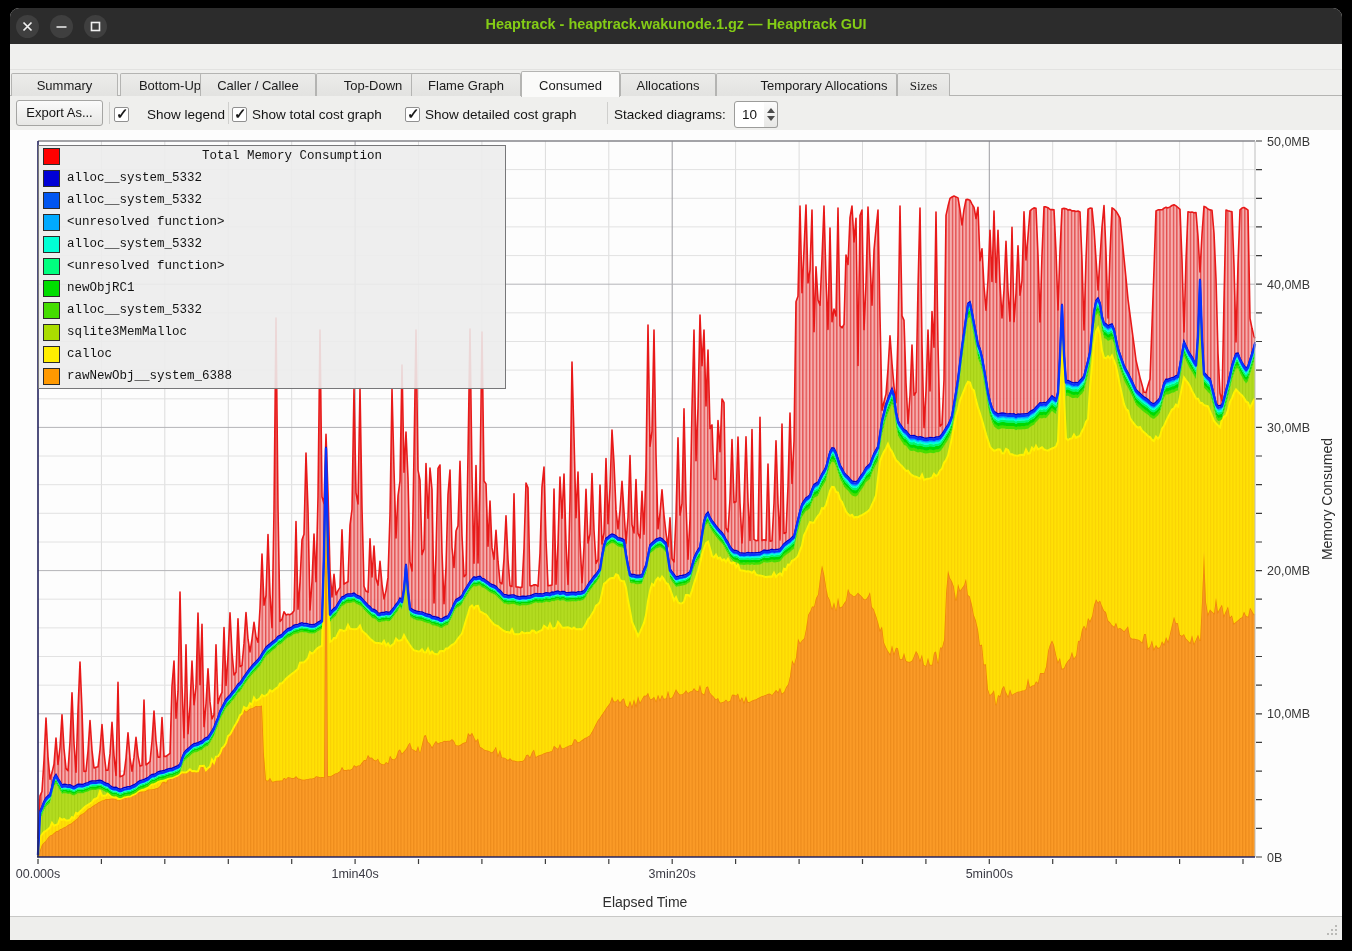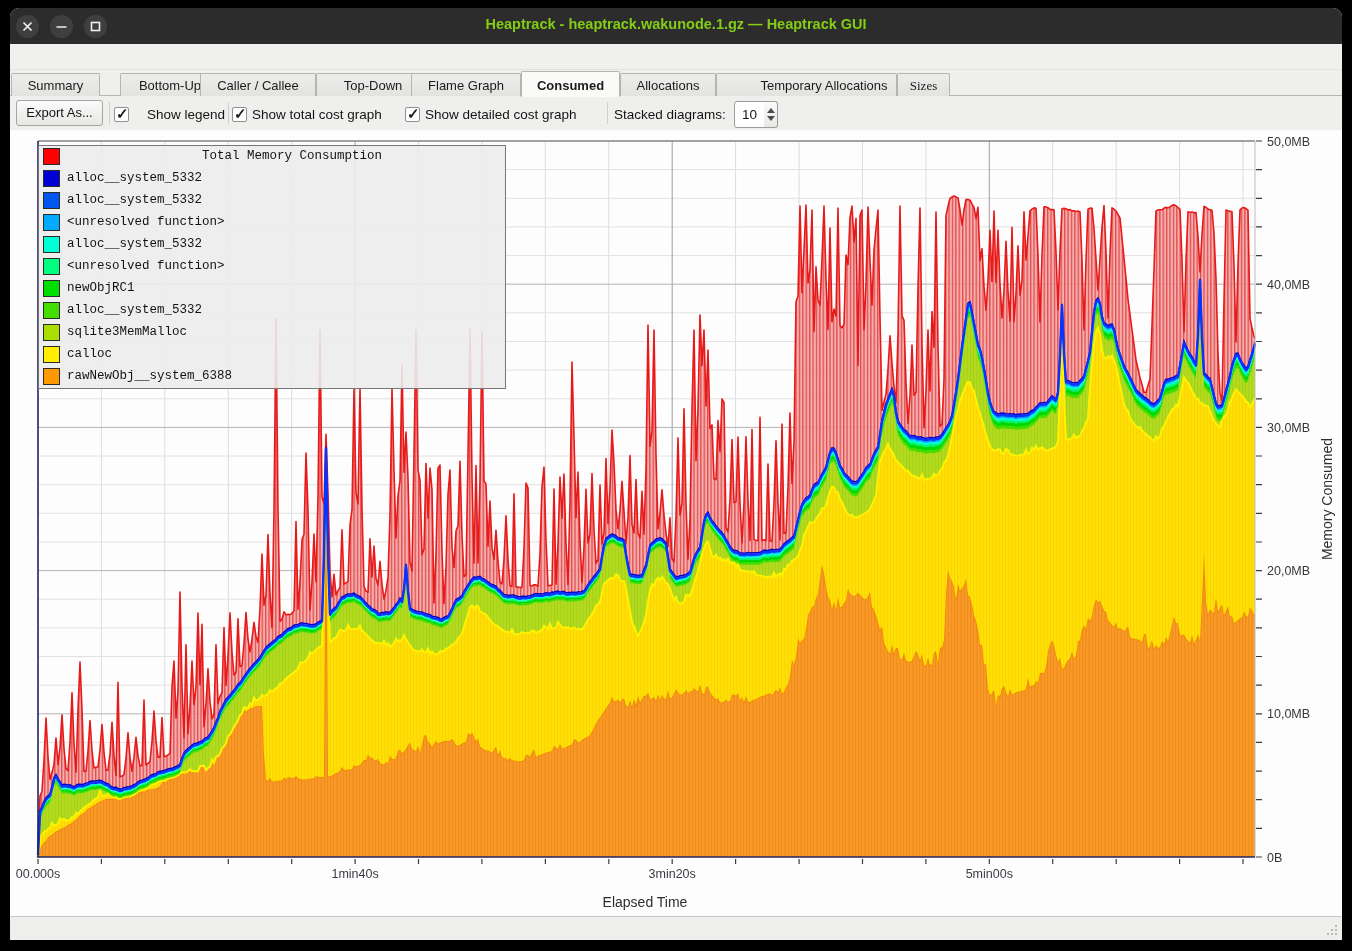--- a/index.html
+++ b/index.html
@@ -6,21 +6,21 @@
 body { font-family:"Liberation Sans", sans-serif; }
 #win { position:absolute; left:10px; top:8px; width:1332px; height:932px; background:#efefed; border-radius:9px 9px 0 0; overflow:hidden; }
 #titlebar { position:absolute; left:0; top:0; width:100%; height:36px; background:#2c2c2c; }
 #title { position:absolute; width:100%; text-align:center; top:8px; color:#84cc16; font-size:14.5px; font-weight:bold; }
 .wbtn { position:absolute; top:7px; width:23px; height:23px; border-radius:50%; background:#3f3f3f; color:#e8e8e8; text-align:center; }
 #menubar { position:absolute; left:0; top:36px; width:100%; height:25px; background:#f0f0ee; font-size:13.5px; color:#111; }
 .mitem { position:absolute; top:4px;margin-top:24px; }
 #tabbar { position:absolute; left:0; top:61px; width:100%; height:27px; background:#efefed; border-top:1px solid #e2e2e0; }
 #tabline { position:absolute; left:0; bottom:0px; width:100%; height:1px; background:#b4b4b2; }
 .tab { position:absolute; top:3px; height:24px; background:linear-gradient(#ececea,#e2e2e0); border:1px solid #b4b4b2; border-bottom:none; border-radius:2px 2px 0 0; font-size:13px; color:#1b1b1b; text-align:center; padding-top:4px; }
-.tab.sel { background:#fafaf9; top:1px; height:26px; z-index:3; padding-top:6px;font-weight:bold; }
+.tab.sel { background:#fafaf9; top:1px; height:26px; z-index:3; padding-top:6px; }
 #toolbar { position:absolute; left:0; top:88px; width:100%; height:34px; background:#efefed; font-size:13.5px; color:#141414; }
 #exportbtn { position:absolute; left:6px; top:4px; width:87px; height:26px; background:linear-gradient(#fbfbfb,#e7e7e5); border:1px solid #a5a5a3; border-radius:3px; text-align:center; padding-top:4px; font-size:13px; }
 .tsep { position:absolute; top:6px; width:1px; height:22px; background:#cfcfcd; }
 .cb { position:absolute; top:11px; width:15px; height:15px; background:#fff; border:1px solid #909090; border-radius:2px; }
 .cb:after { content:"\2713"; position:absolute; left:1px; top:-3px; font-size:15px; font-weight:bold; color:#1a1a1a; }
 .cblabel { position:absolute; top:11px; }
 #spinbox { position:absolute; left:724px; top:5px; width:31px; height:27px; background:#fff; border:1px solid #9c9c9a; border-radius:3px 0 0 3px; text-align:center; padding-top:5px; font-size:13.5px; }
 #spinarr { position:absolute; left:754px; top:5px; width:14px; height:27px; background:linear-gradient(#fbfbfb,#e7e7e5); border:1px solid #9c9c9a; border-left:none; border-radius:0 3px 3px 0; }
 .arr { position:absolute; left:3px; width:0; height:0; border-left:4px solid transparent; border-right:4px solid transparent; }
 .arr.up { top:6px; border-bottom:5px solid #4c4c4c; }
@@ -47,21 +47,21 @@
         </svg></div>
   <div id="title">Heaptrack - heaptrack.wakunode.1.gz — Heaptrack GUI</div>
  </div>
  <div id="menubar">
   <span class="mitem" style="left:24px;"><u>F</u>ile</span>
   <span class="mitem" style="left:60px;">Memory</span>
   <span class="mitem" style="left:106px;">Setti<u>n</u>gs</span>
  </div>
  <div id="tabbar">
   <div id="tabline"></div>
-  <div class="tab" style="left:1px; width:89px;">Summary</div>
+  <div class="tab" style="left:1px; width:107px;">Summary</div>
   <div class="tab" style="left:90px; width:100px;margin-left:20px;">Bottom-Up</div>
   <div class="tab" style="left:190px; width:116px;">Caller / Callee</div>
   <div class="tab" style="left:306px; width:114px;">Top-Down</div>
   <div class="tab" style="left:401px; width:110px;">Flame Graph</div>
   <div class="tab sel" style="left:511px; width:99px;">Consumed</div>
   <div class="tab" style="left:610px; width:96px;">Allocations</div>
   <div class="tab" style="left:706px; width:181px;padding-left:35px;">Temporary Allocations</div>
   <div class="tab" style="left:887px; width:53px;font-family:Liberation Serif, serif;">Sizes</div>
  </div>
  <div id="toolbar">

